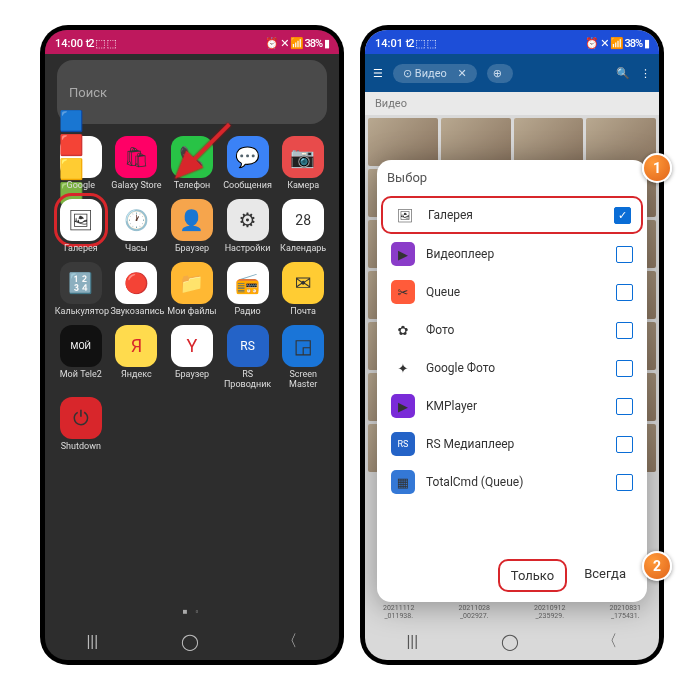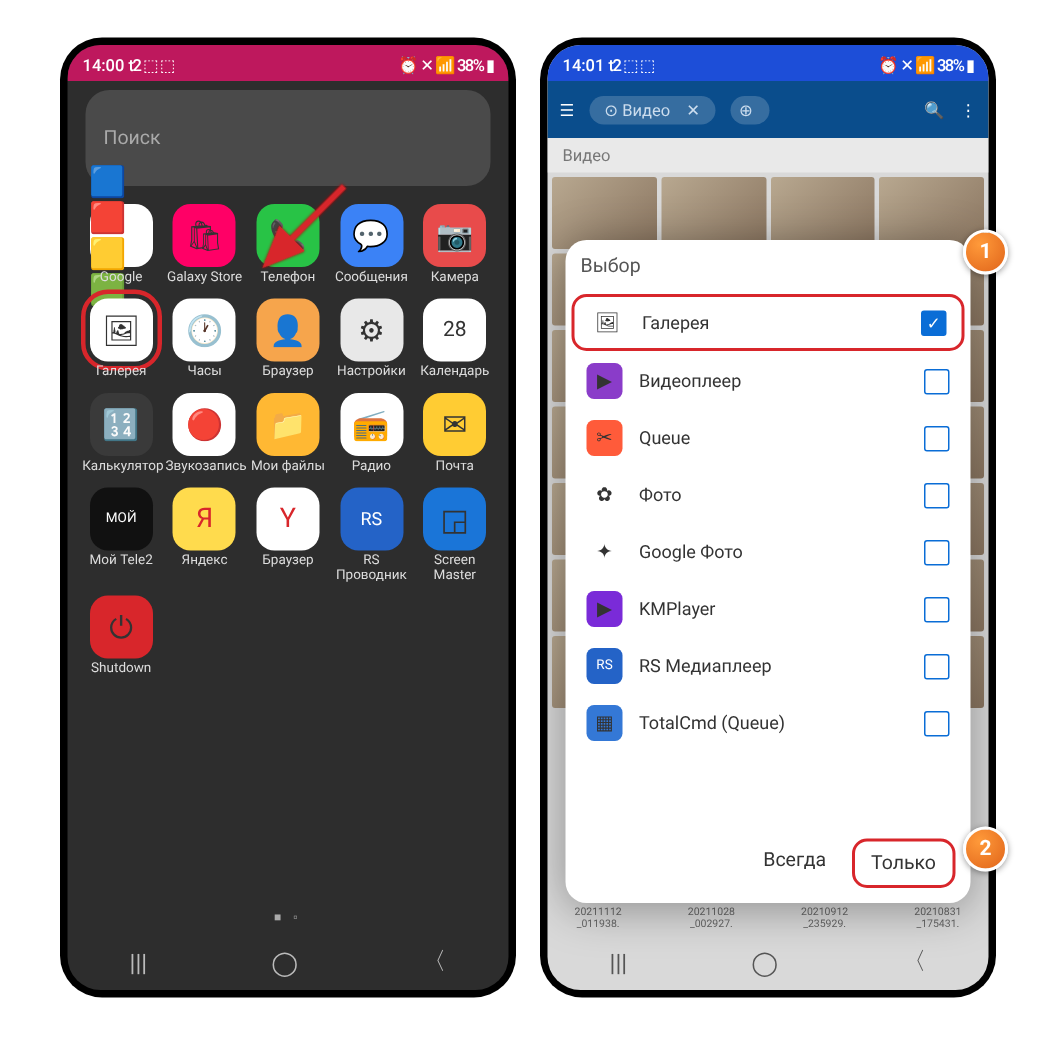--- a/index.html
+++ b/index.html
@@ -278,21 +278,21 @@
               <div class="lbl">RS Медиаплеер</div>
               <div class="cb"></div>
             </div>
             <div class="item">
               <div class="aico" style="background: rgb(52, 120, 214);">▦</div>
               <div class="lbl">TotalCmd (Queue)</div>
               <div class="cb"></div>
             </div>
           </div>
     <div class="dlgbtns">
+     <div class="dbtn hl2">Только</div>
      <div class="dbtn">Всегда</div>
-     <div class="dbtn hl2">Только</div>
     </div>
    </div>
   </div>
   <div class="badge" style="top:128px;right:-8px">1</div>
   <div class="badge" style="bottom:84px;right:-8px">2</div>
  </div>
 </div>
 
 </body></html>

